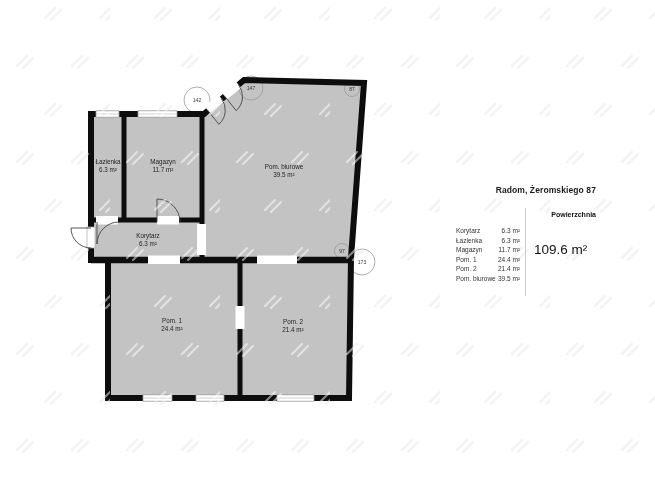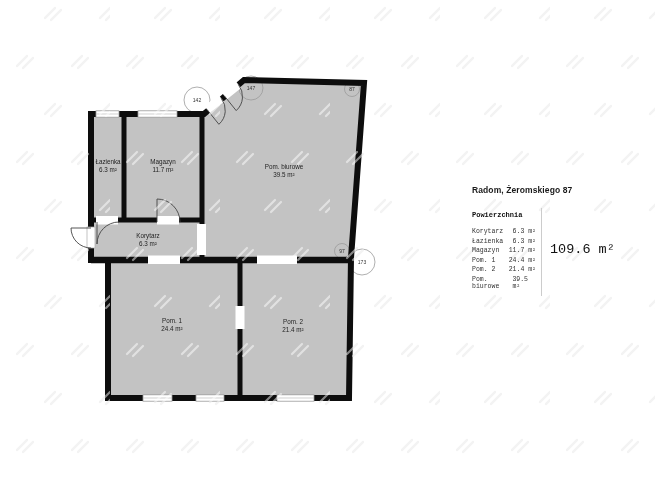--- a/index.html
+++ b/index.html
@@ -6,23 +6,23 @@
   .canvas {
     position:relative; width:655px; height:480px; background:#ffffff;
     font-family:"Liberation Sans", sans-serif; overflow:hidden;
   }
   .plan-svg { position:absolute; left:0; top:0; }
   .room-label {
     position:absolute; transform:translate(-50%,-50%);
     text-align:center; font-size:6.3px; line-height:1.3; color:#1f1f1f; white-space:nowrap;
   }
   .room-label .rname, .room-label .rarea { display:block; }
-  .panel { position:absolute; left:472px; top:185px; width:140px; color:#1a1a1a; }
+  .panel { position:absolute; left:456px; top:185px; width:140px; color:#1a1a1a;text-align:right; }
   .panel-title { font-size:8.5px; font-weight:bold; letter-spacing:0.1px; }
-  .panel-body { position:relative; margin-top:16px; height:92px;font-family:Liberation Mono, monospace; }
+  .panel-body { position:relative; margin-top:16px; height:92px; }
   .section-label { font-size:7px; font-weight:bold; margin-bottom:9px; color:#111; }
   .area-table { width:64px; }
   .area-row { display:flex; justify-content:space-between; font-size:6.5px; height:9.5px; color:#333; }
   .v-divider { position:absolute; left:69px; top:-3px; height:88px; width:1px; background:#cccccc; }
   .total-area { position:absolute; left:78px; top:31px; font-size:13.5px; color:#111; white-space:nowrap; }
 </style>
 </head>
 <body>
 
 <div class="canvas">

